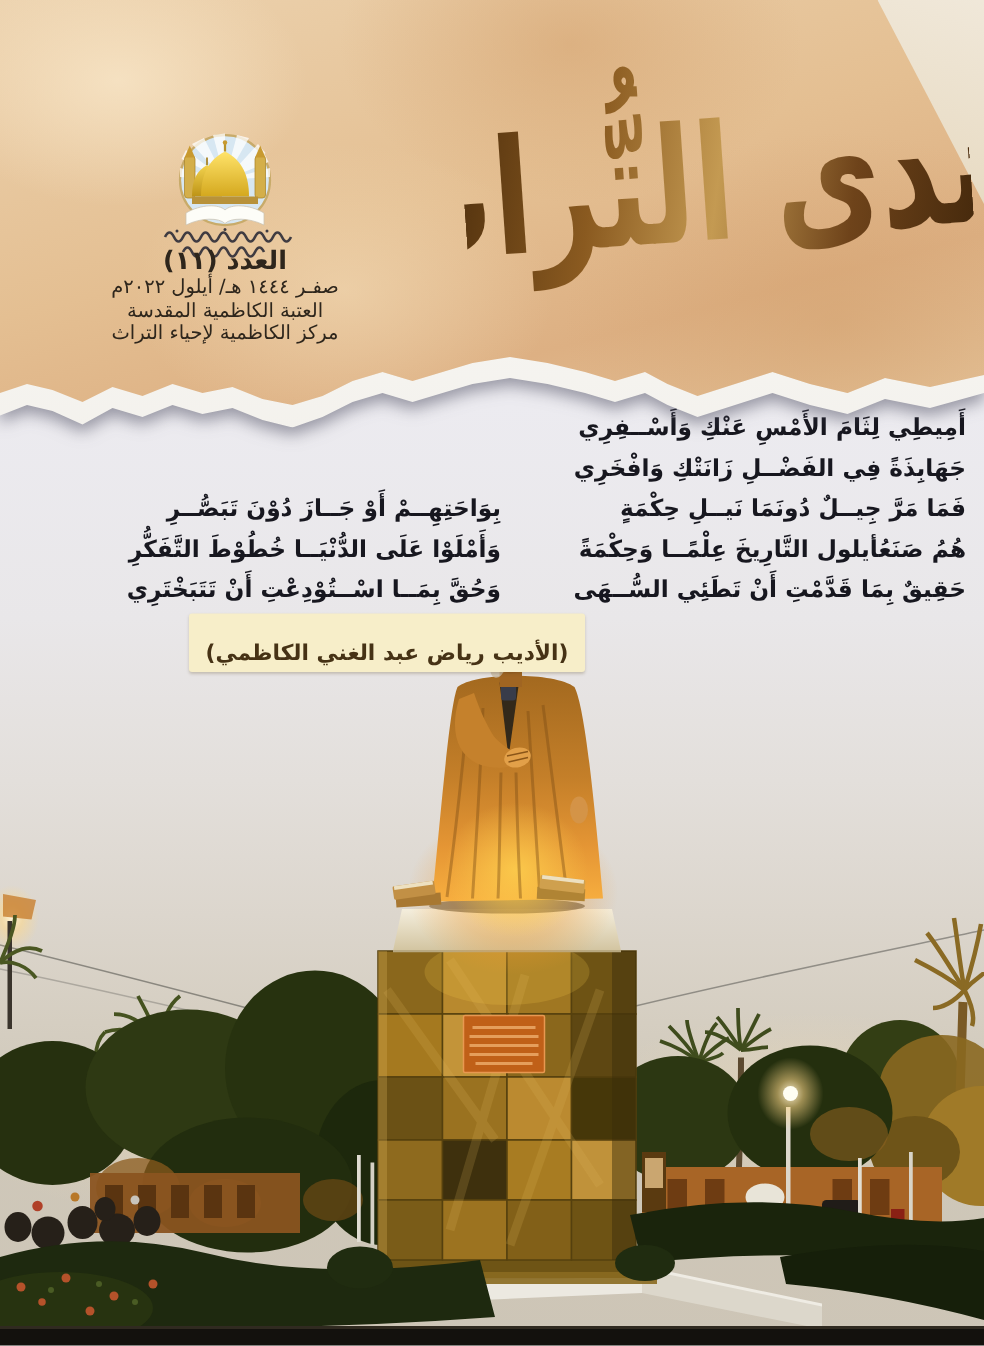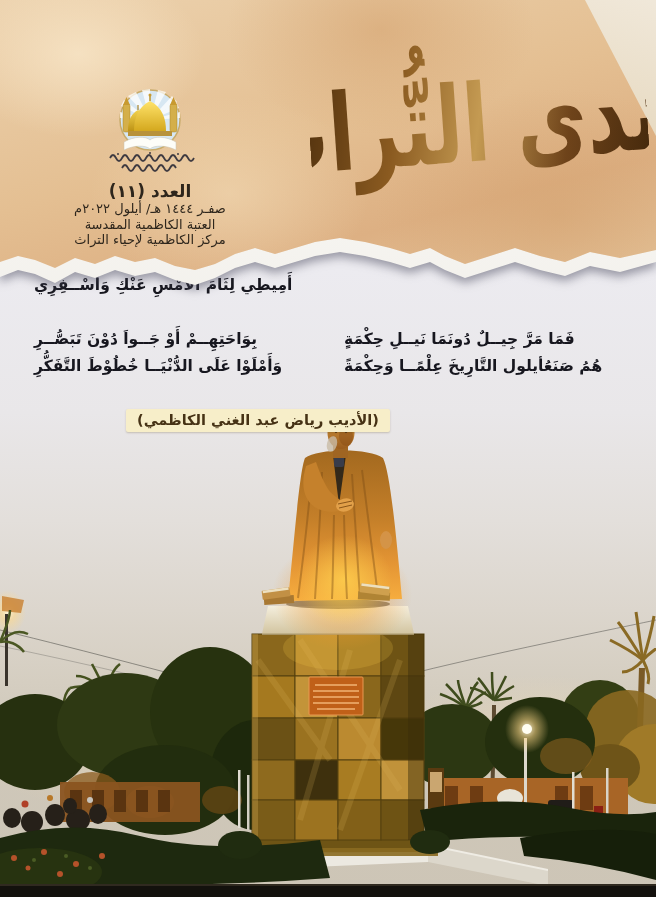--- a/index.html
+++ b/index.html
@@ -4,24 +4,24 @@
 <style>
   html,body{margin:0;padding:0;}
   body{font-family:"DejaVu Sans",sans-serif;background:#888;}
   .canvas{position:relative;width:656px;height:897px;margin:0 auto;overflow:hidden;
     background:linear-gradient(180deg,#edecf1 0%,#ecebf0 30%,#e9e7e9 46%,#e3dfdb 58%,#dcd6cd 68%,#d5cec1 76%,#cfc8ba 82%,#cdc5b6 100%);}
   
   .scene{position:absolute;left:0;top:0;width:656px;height:897px;z-index:1;}
   
   .poem{position:absolute;left:34px;right:12px;top:271px;z-index:3;direction:rtl;}
   .poem .row{display:flex;direction:rtl;gap:10px;height:27px;align-items:center;}
-  .poem .hemi{flex:1;text-align:left;white-space:nowrap;font-size:15.5px;font-weight:bold;color:#17171f;letter-spacing:0;}
+  .poem .hemi{flex:1;text-align:right;white-space:nowrap;font-size:15.5px;font-weight:bold;color:#17171f;letter-spacing:0;}
   .attribution{position:absolute;left:126px;top:409px;z-index:3;direction:rtl;
     background:#f7eec9;color:#463215;font-size:14.5px;font-weight:bold;
-    padding:3px 11px 4px;border-radius:2px;box-shadow:0 1px 2px rgba(90,70,30,.25);}
+    padding:19px 11px 4px;border-radius:2px;box-shadow:0 1px 2px rgba(90,70,30,.25);}
   
   .torn-wrap{position:absolute;left:0;top:0;width:656px;height:298px;z-index:4;
     filter:drop-shadow(0 5px 5px rgba(70,70,90,.5));pointer-events:none;}
   .torn-white{position:absolute;inset:0;background:linear-gradient(180deg,#ffffff,#f3f1ec);
     clip-path:polygon(0 0,656px 0,656px 262px,620px 272px,590px 266px,565px 276px,540px 270px,515px 262px,490px 270px,465px 278px,445px 270px,430px 262px,410px 268px,390px 262px,365px 256px,340px 252px,315px 256px,295px 262px,275px 268px,255px 262px,235px 268px,215px 278px,195px 285px,175px 280px,155px 272px,135px 276px,115px 270px,95px 278px,75px 272px,55px 283px,35px 274px,18px 270px,0 277px);}
   .parchment{position:absolute;inset:0;
     background:
       radial-gradient(180px 120px at 12% 18%,rgba(248,230,200,.8),transparent 70%),
       radial-gradient(220px 150px at 58% 10%,rgba(209,156,103,.5),transparent 70%),
       radial-gradient(260px 180px at 85% 72%,rgba(208,156,104,.45),transparent 70%),
@@ -34,21 +34,21 @@
   
   .mag-title{position:absolute;right:-2px;top:30px;width:360px;height:192px;
     display:flex;align-items:center;justify-content:center;
     font-size:82px;font-weight:bold;white-space:nowrap;direction:rtl;line-height:1;
     transform:rotate(-4deg) scaleY(1.3) scaleX(.94);transform-origin:55% 55%;
     background:linear-gradient(105deg,#4a2c0c 0%,#8a5a20 28%,#c49a52 50%,#6e431a 74%,#3f250a 100%);
     -webkit-background-clip:text;background-clip:text;color:transparent;
     text-shadow:none;}
   
   .emblem{position:absolute;left:104px;top:84px;width:92px;height:92px;}
-  .issue-block{position:absolute;left:52px;top:182px;width:196px;text-align:center;direction:rtl;color:#2e261c;}
+  .issue-block{position:absolute;left:52px;top:165px;width:196px;text-align:center;direction:rtl;color:#2e261c;}
   .issue-label{font-size:17px;font-weight:bold;line-height:19px;}
   .issue-sub{font-size:13px;font-weight:normal;line-height:15.5px;}
 </style>
 </head>
 <body>
 
 <div class="canvas">
 
   <svg class="scene" viewBox="0 0 656 897" aria-hidden="true">
     <defs>
@@ -342,30 +342,33 @@
 
     <rect x="0" y="884" width="656" height="2" fill="#302a20"></rect>
     <rect x="0" y="886" width="656" height="11" fill="#13110d"></rect>
   </svg>
 
   <div class="poem" dir="rtl">
     <div class="row">
       <span class="hemi">أَمِيطِي لِثَامَ الأَمْسِ عَنْكِ وَأَسْــفِرِي</span>
     </div>
     <div class="row">
+      <span class="hemi">جَهَابِذَةً فِي الفَضْــلِ زَانَتْكِ وَافْخَرِي</span>
     </div>
     <div class="row">
       <span class="hemi">فَمَا مَرَّ جِيــلٌ دُونَمَا نَيــلِ حِكْمَةٍ</span>
-      <span class="hemi">بِوَاحَتِهِــمْ أَوْ جَــواَ دُوْنَ تَبَصُّــرِ</span>
+      <span class="hemi">بِوَاحَتِهِــمْ أَوْ جَــازَ دُوْنَ تَبَصُّــرِ</span>
     </div>
     <div class="row">
       <span class="hemi">هُمُ صَنَعُأيلول التَّارِيخَ عِلْمًــا وَحِكْمَةً</span>
       <span class="hemi">وَأَمْلَوْا عَلَى الدُّنْيَــا خُطُوْطَ التَّفَكُّرِ</span>
     </div>
     <div class="row">
+      <span class="hemi">حَقِيقٌ بِمَا قَدَّمْتِ أَنْ تَطَئِي السُّــهَى</span>
+      <span class="hemi">وَحُقَّ بِمَــا اسْــتُوْدِعْتِ أَنْ تَتَبَخْتَرِي</span>
     </div>
   </div>
 
   <div class="attribution" dir="rtl">(الأديب رياض عبد الغني الكاظمي)</div>
 
   <div class="torn-wrap">
     <div class="torn-white">
       <div class="parchment">
         <div class="corner-tear"></div>
 

